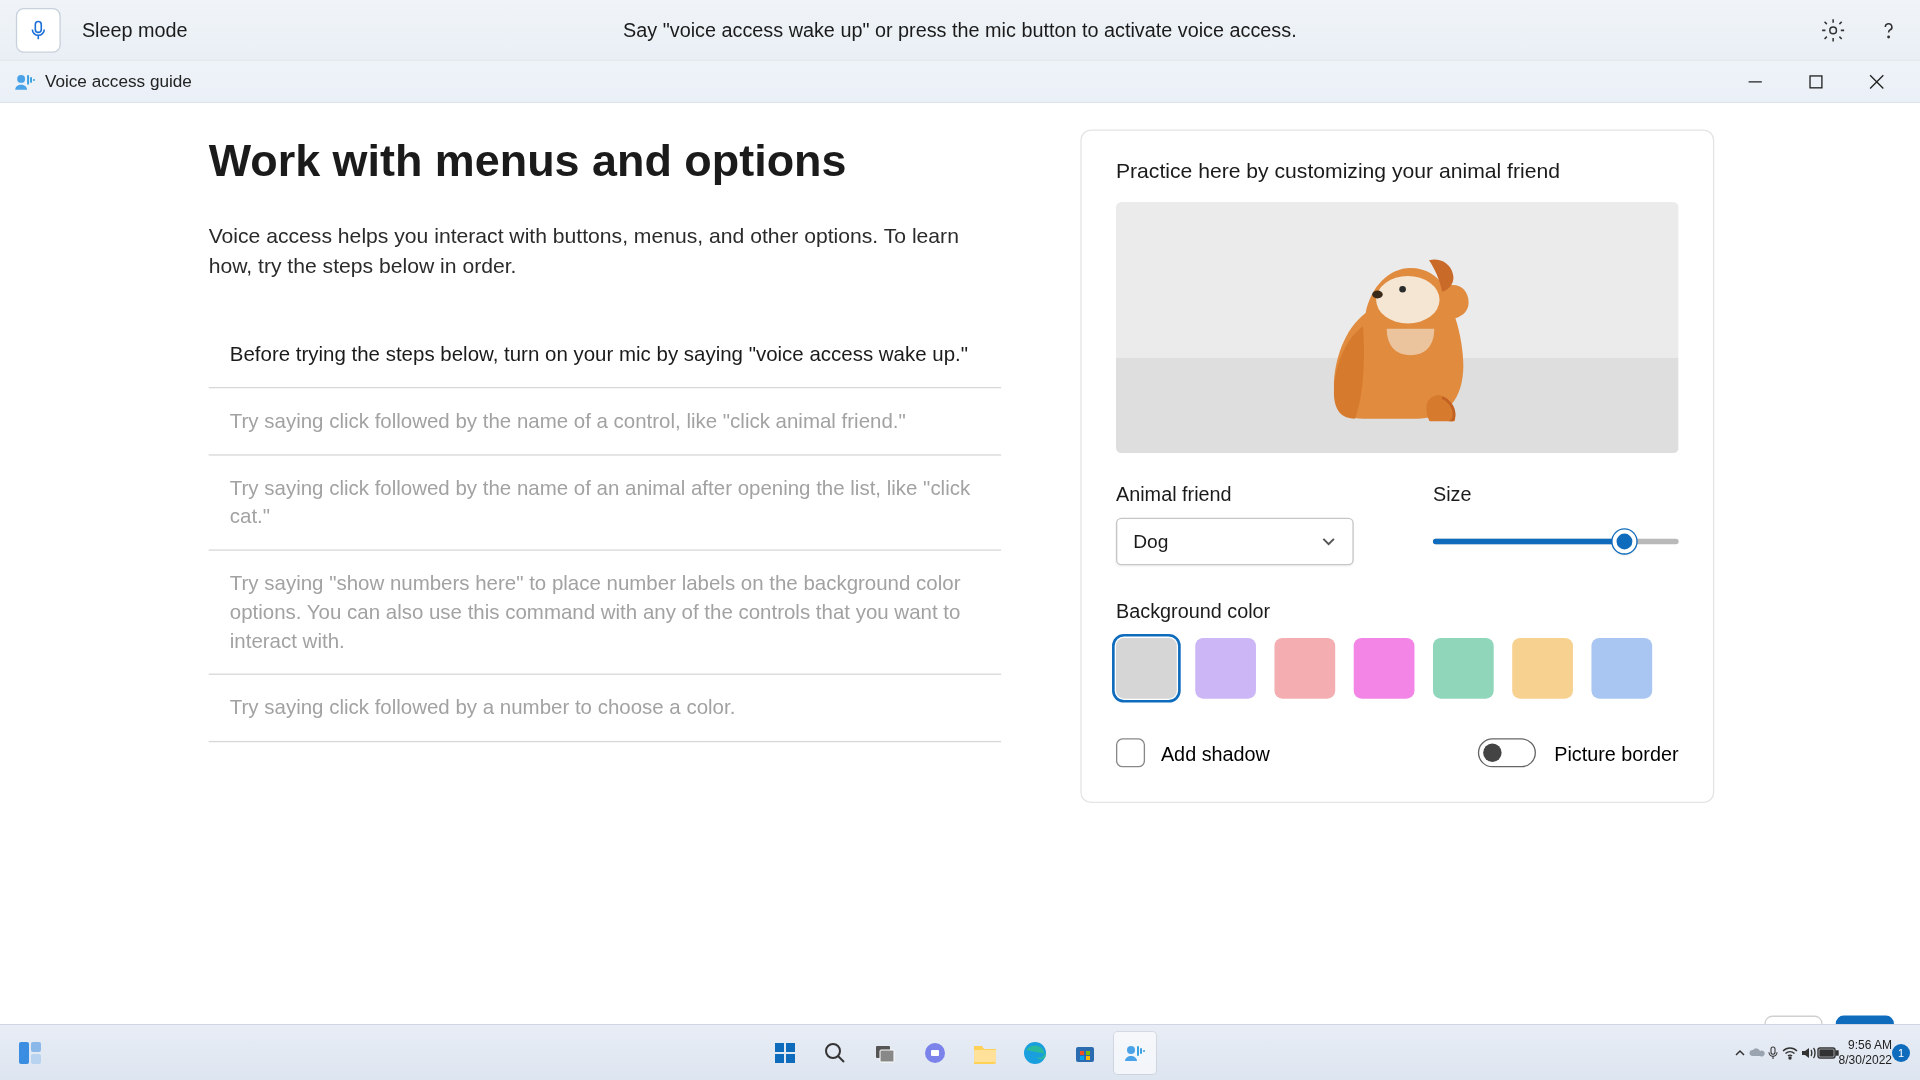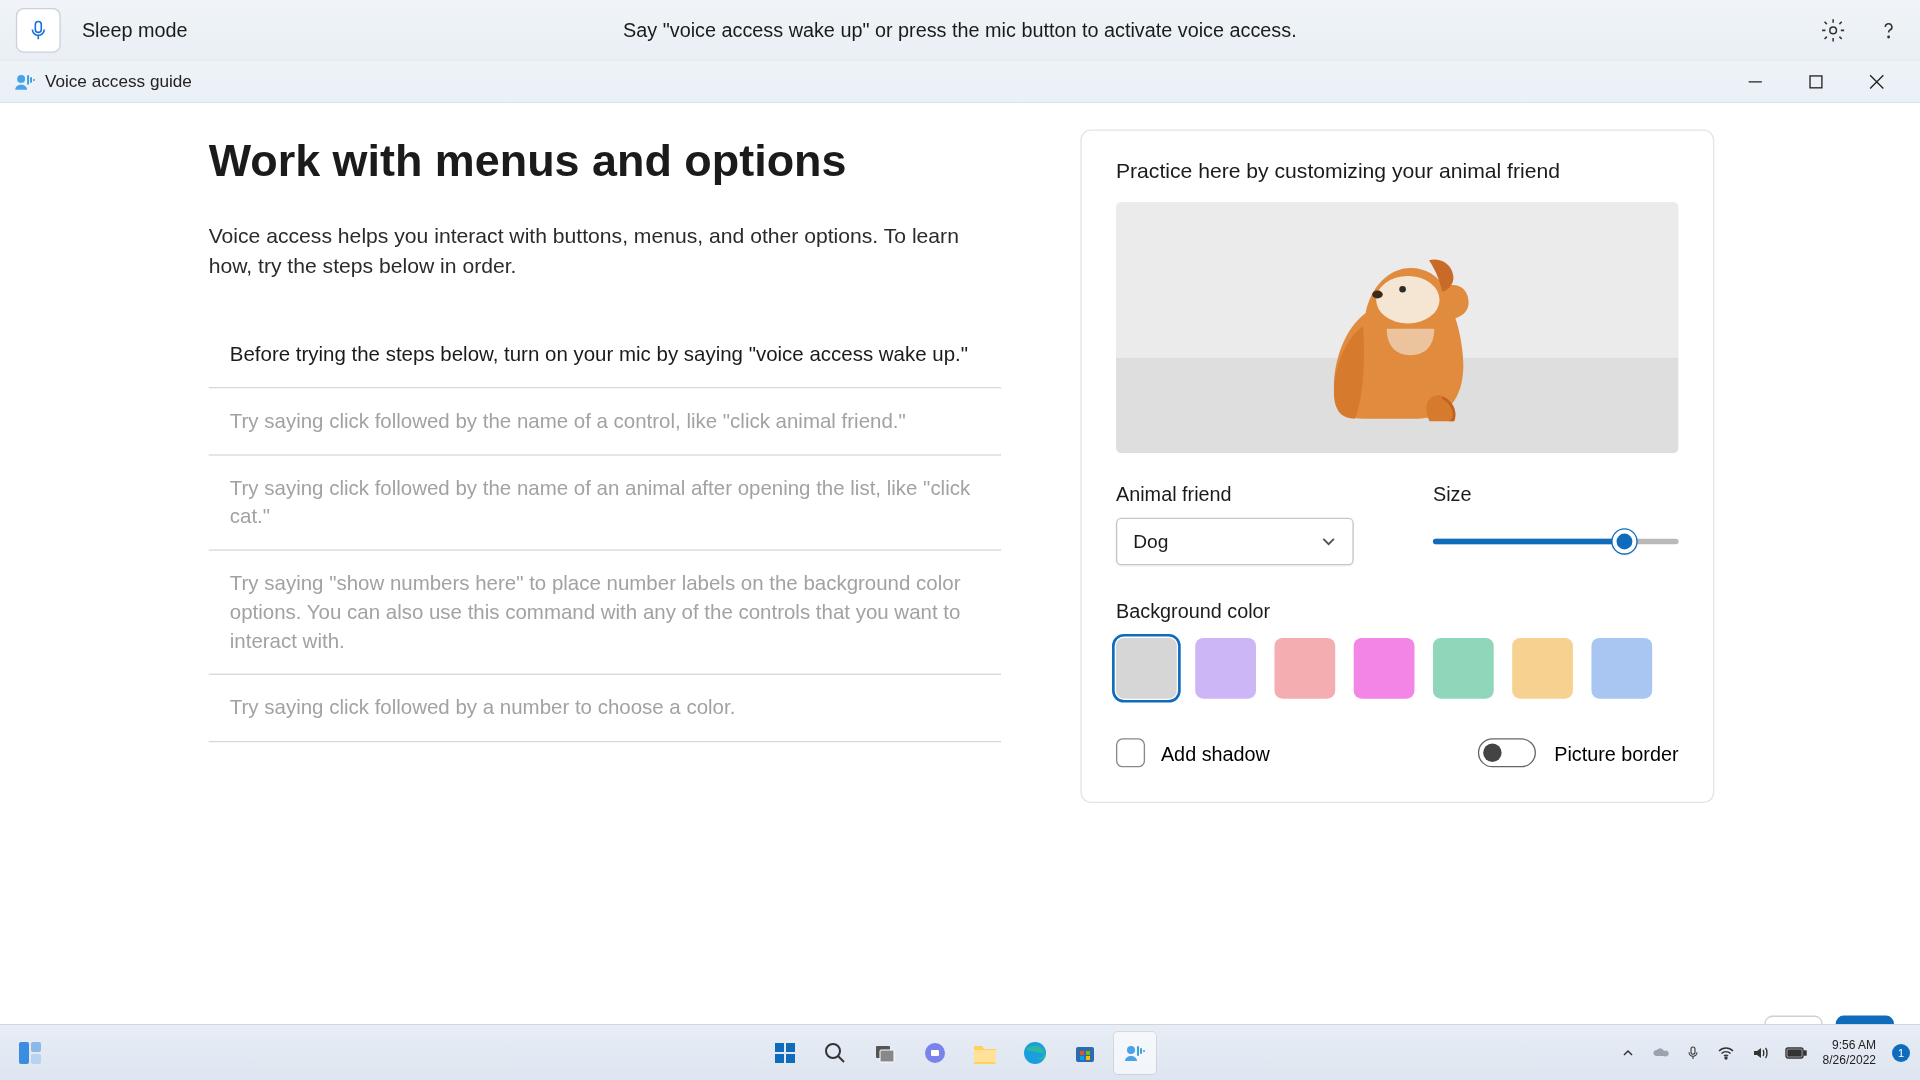--- a/index.html
+++ b/index.html
@@ -73,21 +73,21 @@
   .nav-btn svg { width:16px; height:16px; stroke-width:2; fill:none; }
   .nav-prev svg { stroke:#444; }
   .nav-next svg { stroke:#fff; }
 
   
   .taskbar { position:absolute; bottom:0; left:0; right:0; height:56px; background:linear-gradient(to bottom, #e8edf5, #dde5f0); display:flex; align-items:center; padding:0 10px; border-top:1px solid #cdd6e2; transform-origin: bottom left; }
   .tb-left { width:40px; display:flex; align-items:center; }
   .tb-center { position:absolute; left:50%; transform:translateX(-50%); display:flex; gap:8px; align-items:center; }
   .tb-icon { width:42px; height:42px; display:flex; align-items:center; justify-content:center; border-radius:4px; cursor:pointer; }
   .tb-icon.active { background:rgba(255,255,255,0.6); box-shadow:0 0 0 1px rgba(0,0,0,0.08); }
-  .tb-right { margin-left:auto; display:flex; align-items:center; gap:16px; font-size:12px; color:#222; }
+  .tb-right { margin-left:auto; display:flex; align-items:center; gap:0; font-size:12px; color:#222; }
   .tb-time { text-align:right; line-height:1.2; }
   .notif-badge { width:18px; height:18px; border-radius:50%; background:#0f6cbd; color:#fff; font-size:11px; display:flex; align-items:center; justify-content:center; }
 
   
   .app-shell { position:relative; width:1453.6px; height:764px; background:#fff; }
 </style>
 </head>
 <body>
 
 <div class="scale-wrap">
@@ -324,17 +324,17 @@
         <path d="M3 7v4h3l4 3V4L6 7H3z" fill="#333" stroke="none"></path>
         <path d="M12 6c1 1 1 5 0 6M14.5 4c2 2 2 8 0 10"></path>
       </svg>
     <svg width="22" height="14" viewBox="0 0 22 14" fill="none" stroke="#333" stroke-width="1.4">
         <rect x="1" y="2" width="17" height="10" rx="2"></rect>
         <rect x="3" y="4" width="13" height="6" fill="#333"></rect>
         <rect x="19" y="5" width="2" height="4" fill="#333"></rect>
       </svg>
     <div class="tb-time">
       <div>9:56 AM</div>
-      <div>8/26/2022</div>
+      <div>8/30/2022</div>
     </div>
     <div class="notif-badge">1</div>
   </div>
 </div>
 
 </body></html>

